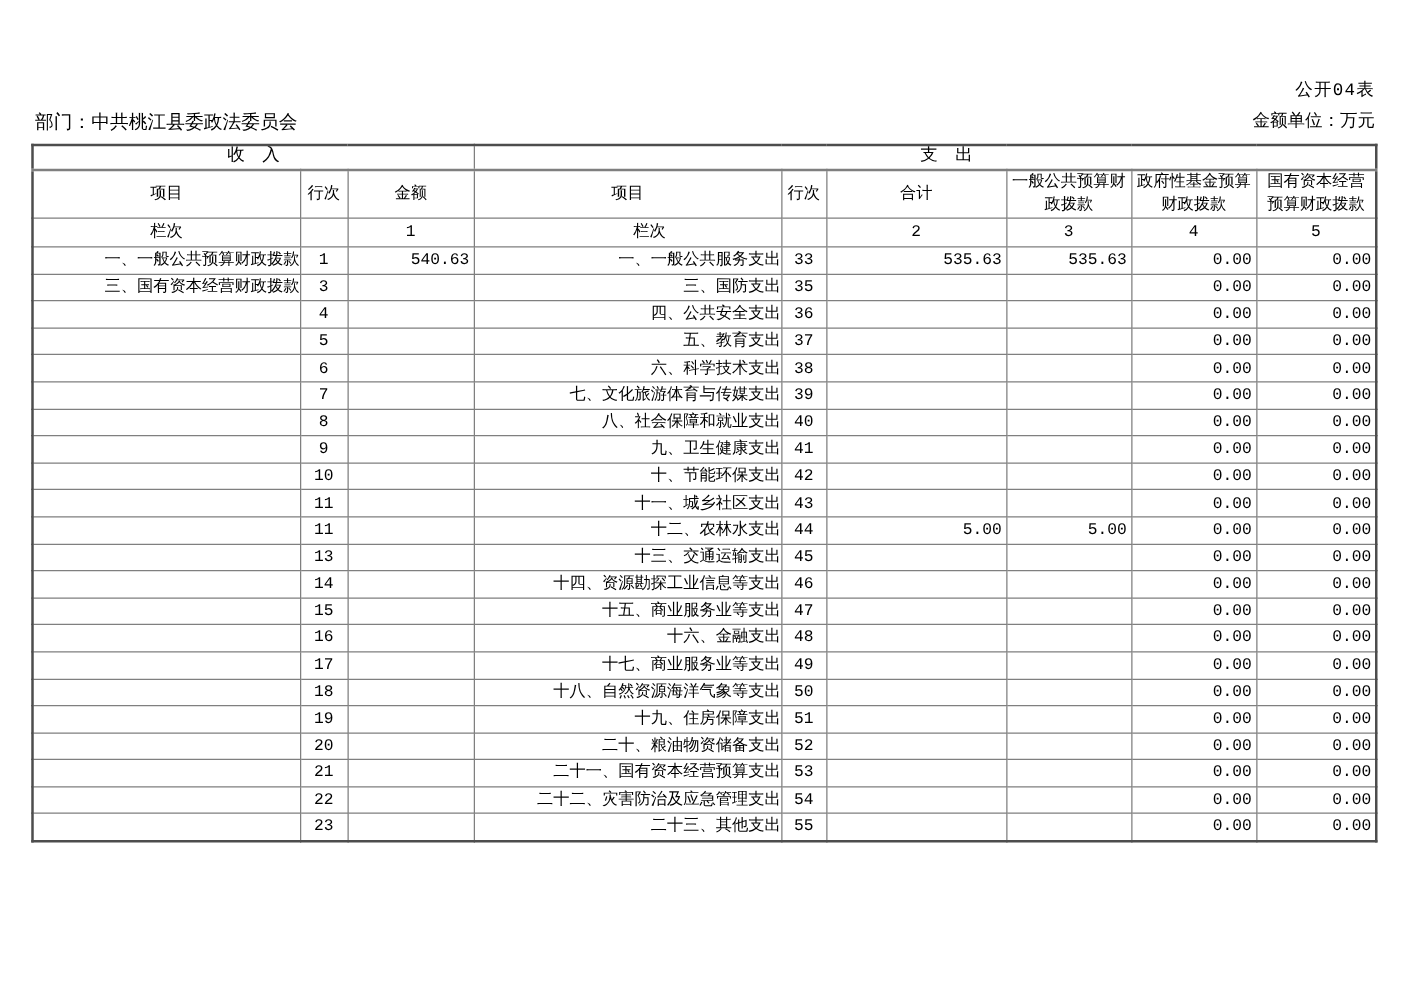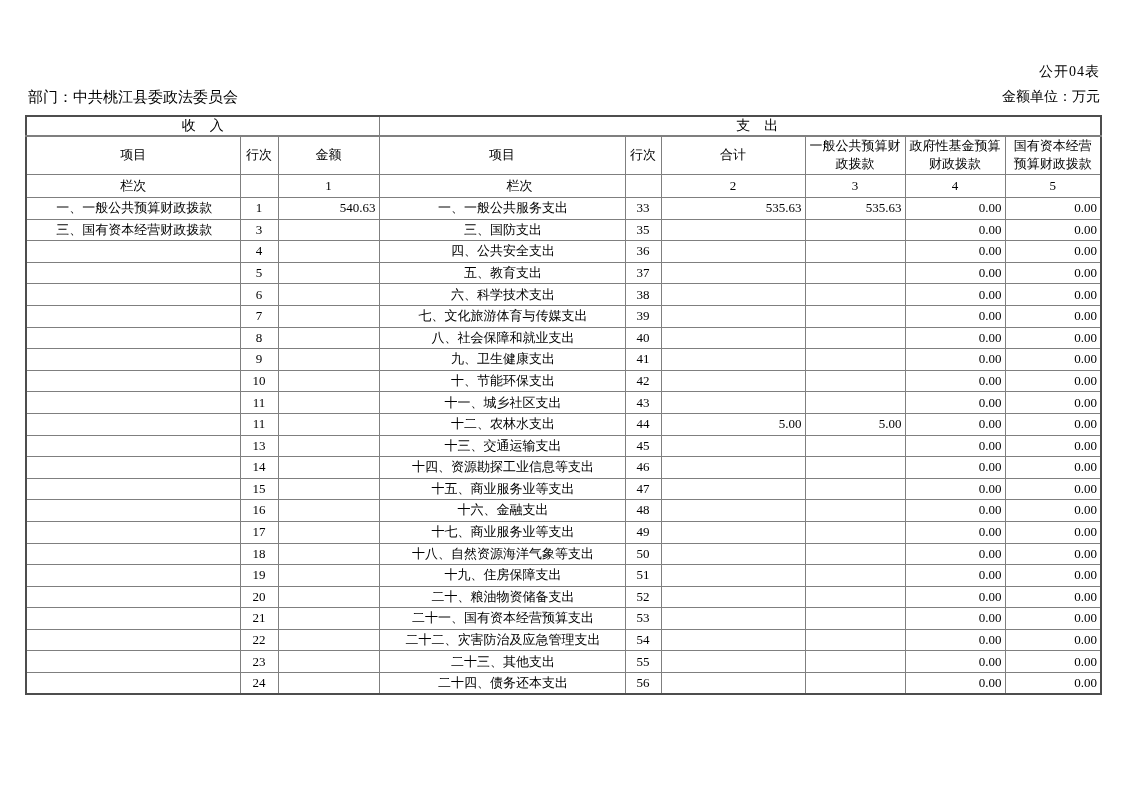--- a/index.html
+++ b/index.html
@@ -2,21 +2,21 @@
 <html><head>
 <meta charset="utf-8">
 <style>
   * { margin: 0; padding: 0; box-sizing: border-box; }
   html, body { background: #fff; }
   .page {
     position: relative;
     width: 1122px;
     height: 793px;
     background: #ffffff;
-    font-family: Liberation Serif, serif;
+    font-family: Liberation Mono, monospace;
     color: #000;
     overflow: hidden;
     border-radius: 17px;
   }
   .corner-label {
     position: absolute;
     top: 63px;
     right: 22px;
     font-size: 14px;
     letter-spacing: 1px;
@@ -45,21 +45,21 @@
     font-weight: normal;
     overflow: hidden;
     white-space: nowrap;
     line-height: 1.25;
   }
   table.budget { border: 2px solid #4d4d4d; }
   tr.h1 th { height: 18px; font-size: 14px; text-align: center; border-bottom-width: 2px; }
   tr.h2 th { height: 39px; text-align: center; white-space: normal; line-height: 1.4; padding: 0 2px; }
   tr.h3 th { height: 23px; text-align: center; }
   tbody td { height: 21.6px; }
-  td.c-item { text-align: center; padding-left: 2px; }
+  td.c-item { text-align: right; padding-left: 2px; }
   td.c-num  { text-align: center; }
   td.c-amt  { text-align: right; padding-right: 3px; }
   col.w-inc-item { width: 214px; }
   col.w-inc-row  { width: 38px; }
   col.w-inc-amt  { width: 101px; }
   col.w-exp-item { width: 246px; }
   col.w-exp-row  { width: 36px; }
   col.w-exp-tot  { width: 144px; }
   col.w-exp-gen  { width: 100px; }
   col.w-exp-gov  { width: 100px; }
@@ -378,27 +378,16 @@
       <td class="c-num">23</td>
       <td class="c-amt"></td>
       <td class="c-item sec-div">二十三、其他支出</td>
       <td class="c-num">55</td>
       <td class="c-amt"></td>
       <td class="c-amt"></td>
       <td class="c-amt">0.00</td>
       <td class="c-amt">0.00</td>
     </tr>
 
-    <tr>
-      <td class="c-item"></td>
-      <td class="c-num">24</td>
-      <td class="c-amt"></td>
-      <td class="c-item sec-div">二十四、债务还本支出</td>
-      <td class="c-num">56</td>
-      <td class="c-amt"></td>
-      <td class="c-amt"></td>
-      <td class="c-amt">0.00</td>
-      <td class="c-amt">0.00</td>
-    </tr>
   </tbody>
   </table>
 
 </div>
 
 </body></html>

